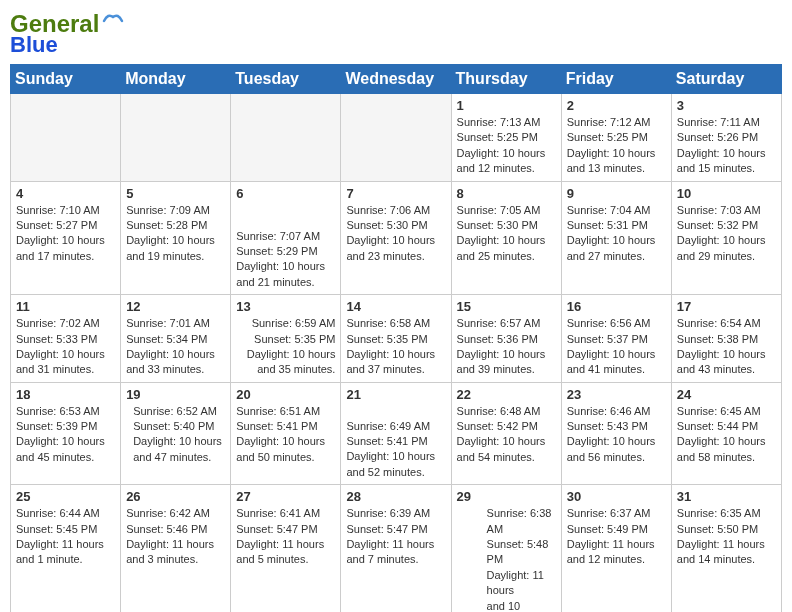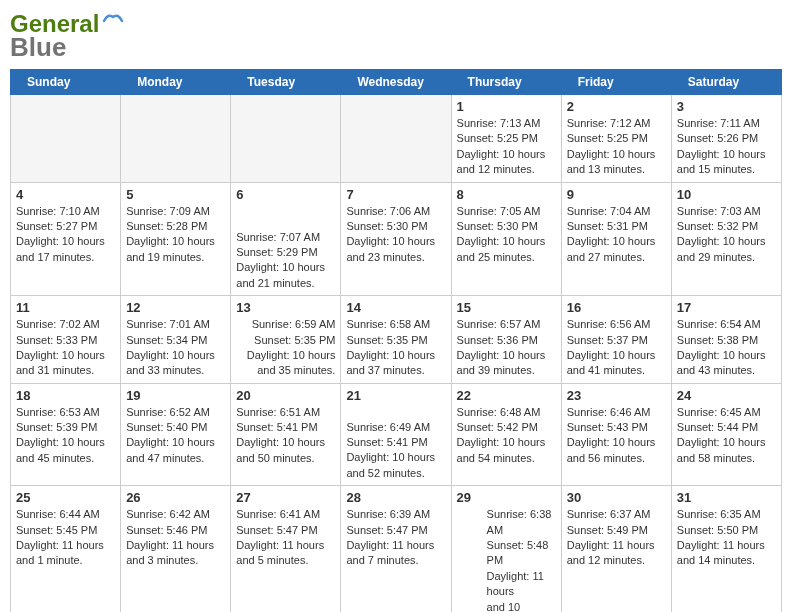--- a/index.html
+++ b/index.html
@@ -36,22 +36,22 @@
     }
     .calendar {
       width: 100%;
       border-collapse: collapse;
       font-size: 11px;
     }
     .calendar th {
       background: #2a6db5;
       color: #fff;
       text-align: left;
-      padding: 5px 16px;
-      font-size: 12px;
+      padding: 5px 4px;
+      font-size: 16px;
       border: 1px solid #2a6db5;
     }
     .calendar td {
       border: 1px solid #ccc;
       vertical-align: top;
       padding: 4px 5px;
       width: 14.28%;
       min-height: 80px;
       background: #fff;
     }
@@ -74,21 +74,21 @@
 <body>
 
 <div class="header-area">
   <div class="logo">
     <div style="display:flex; align-items:center;">
       <span style="font-size:24px; font-weight:bold; color:#4d7c0f;">General</span>
       <svg width="22" height="18" viewBox="0 0 22 18" style="margin-left:3px; margin-top:-8px;">
         <path d="M2,10 Q6,2 11,6 Q16,2 20,10" stroke="#4a90d9" stroke-width="2.5" fill="none" stroke-linecap="round"></path>
       </svg>
     </div>
-    <span style="font-size:26px; font-weight:bold; color:#737373; margin-top:-6px;">Blue</span>
+    <span style="font-size:22px; font-weight:bold; color:#1d4ed8; margin-top:-6px;">Blue</span>
   </div>
   <div class="title-area">
     <div class="month-title"></div>
     <div class="subtitle"></div>
   </div>
 </div>
 
 <table class="calendar">
   <thead>
     <tr>
@@ -234,21 +234,21 @@
       <tr>
         <td>
           <div class="day-number">18</div>
           <div class="day-info" style="white-space: pre-line;">Sunrise: 6:53 AM
 Sunset: 5:39 PM
 Daylight: 10 hours
 and 45 minutes.</div>
         </td>
         <td>
           <div class="day-number">19</div>
-          <div class="day-info" style="white-space: pre-line;">Sunrise: 6:52 AM
+          <div class="day-info" style="white-space: pre-line; margin-left: 7px;">Sunrise: 6:52 AM
 Sunset: 5:40 PM
 Daylight: 10 hours
 and 47 minutes.</div>
         </td>
         <td>
           <div class="day-number">20</div>
           <div class="day-info" style="white-space: pre-line;">Sunrise: 6:51 AM
 Sunset: 5:41 PM
 Daylight: 10 hours
 and 50 minutes.</div>

